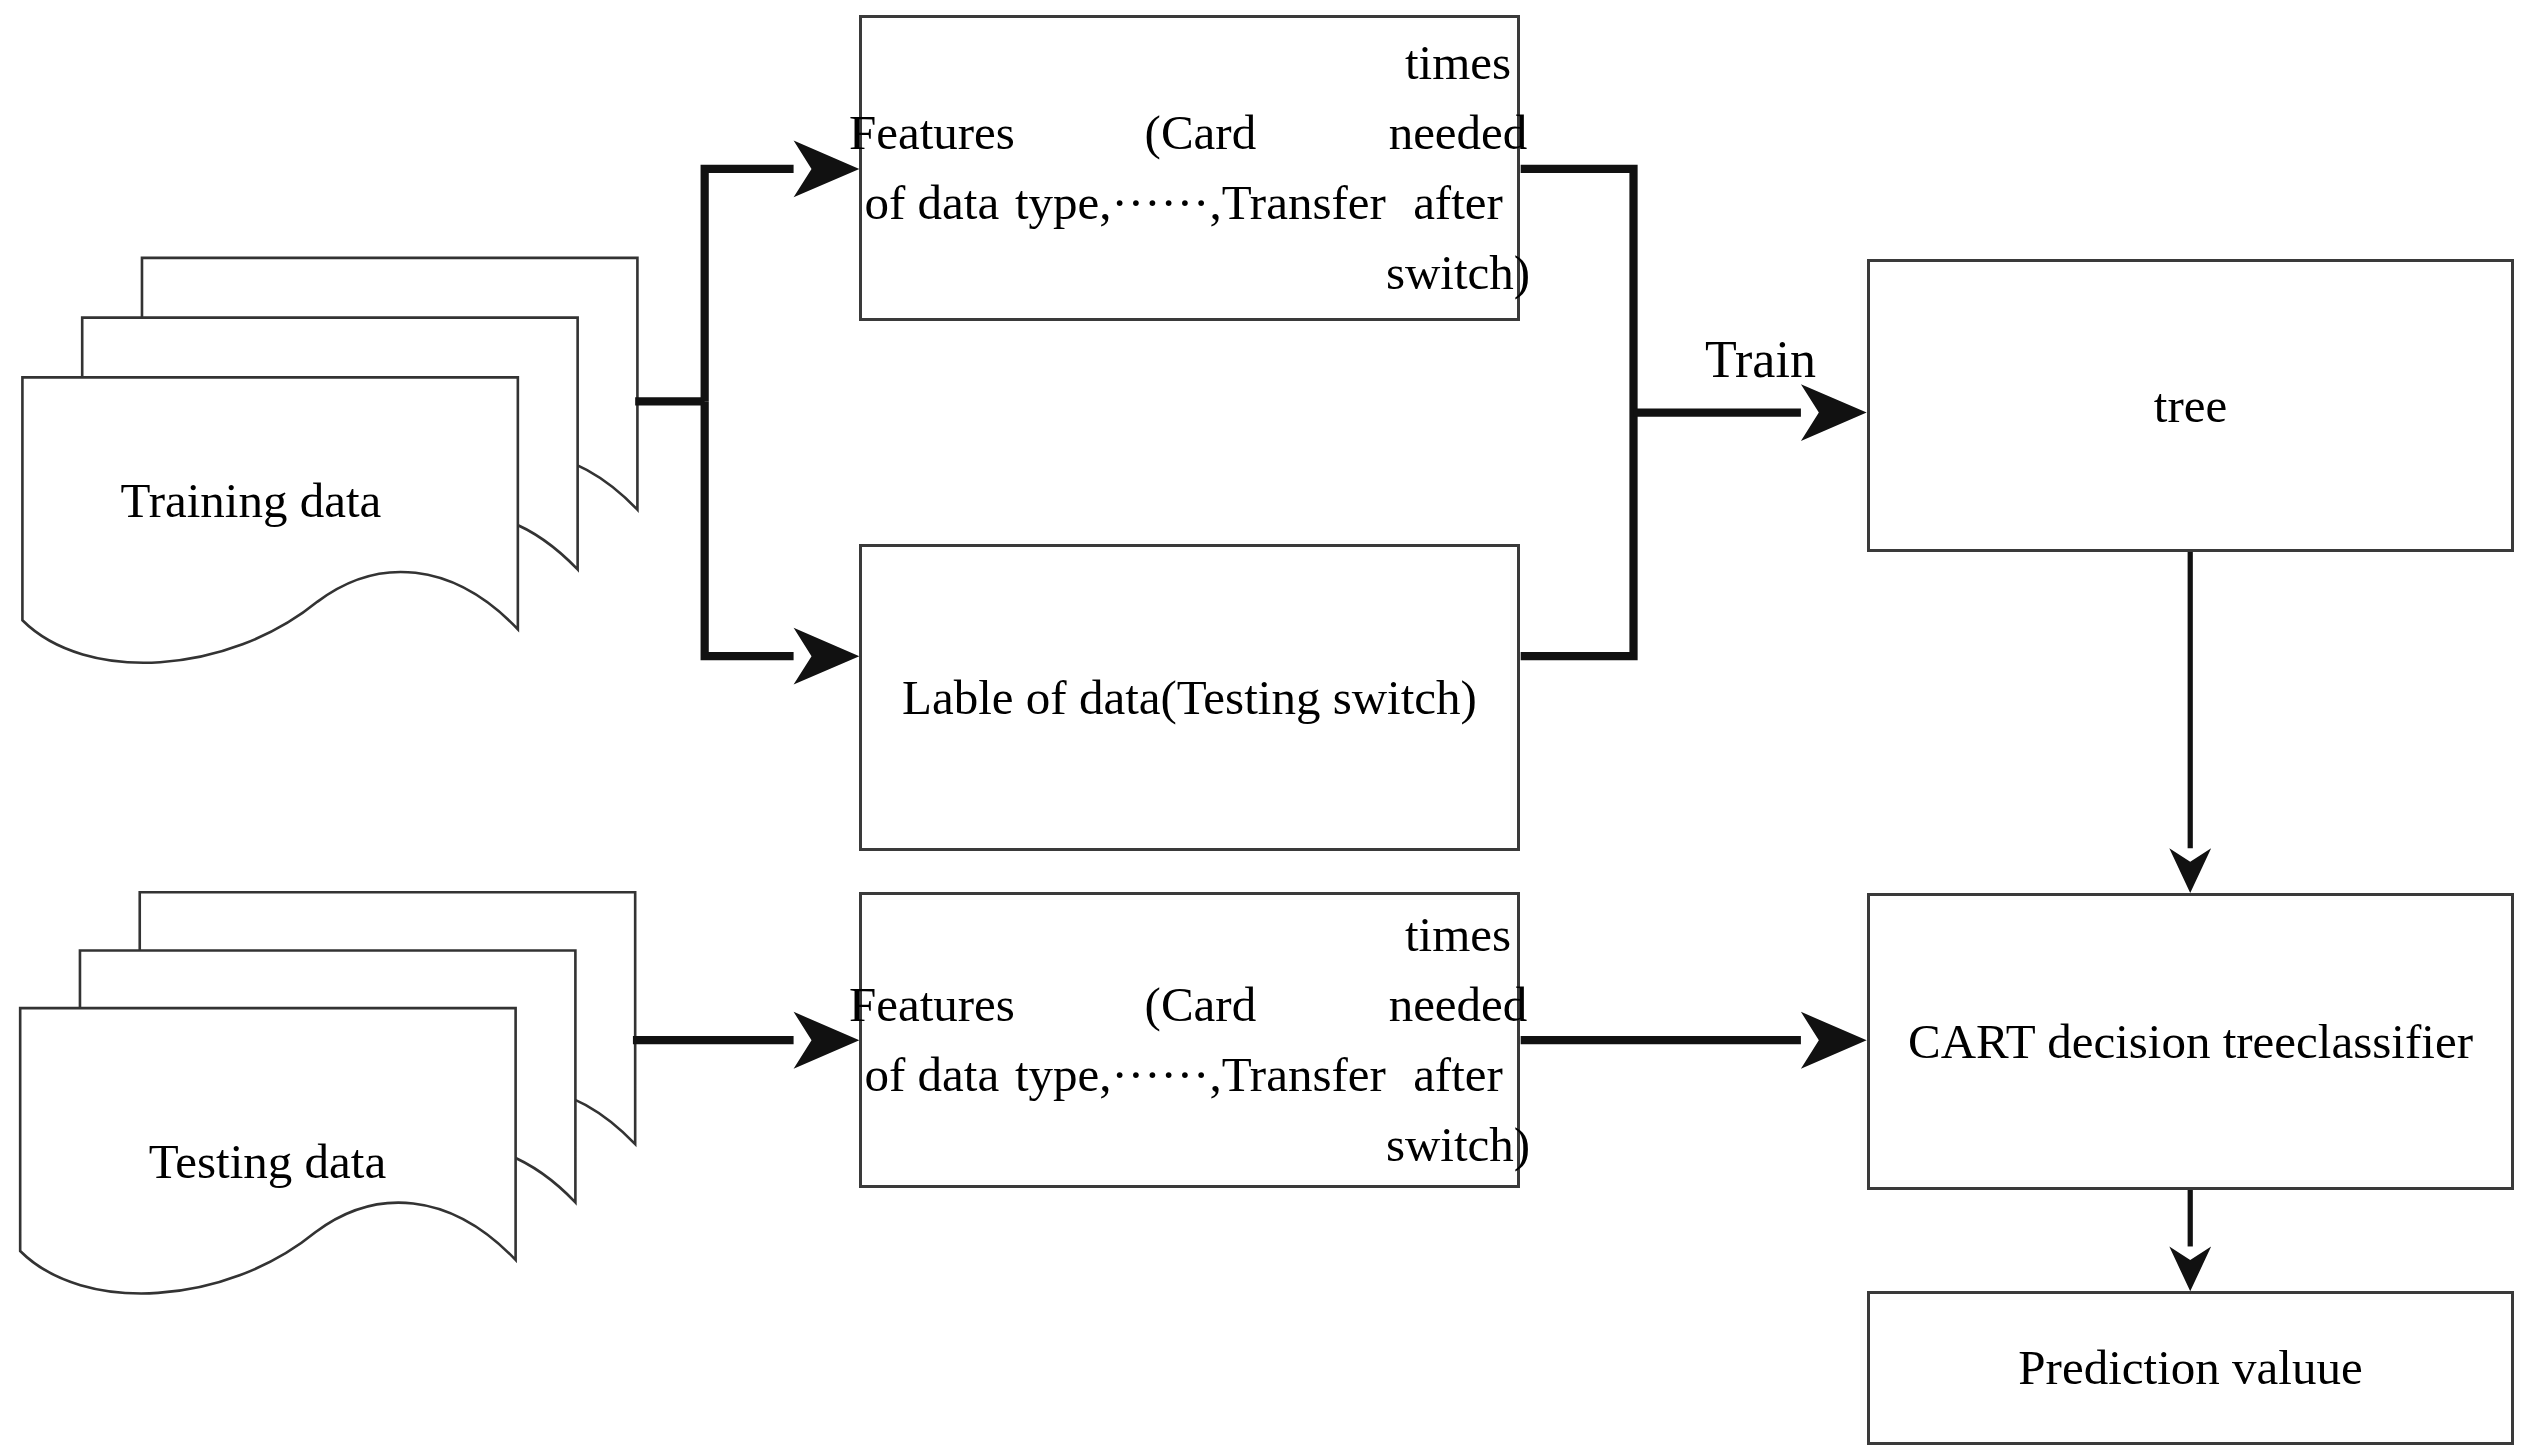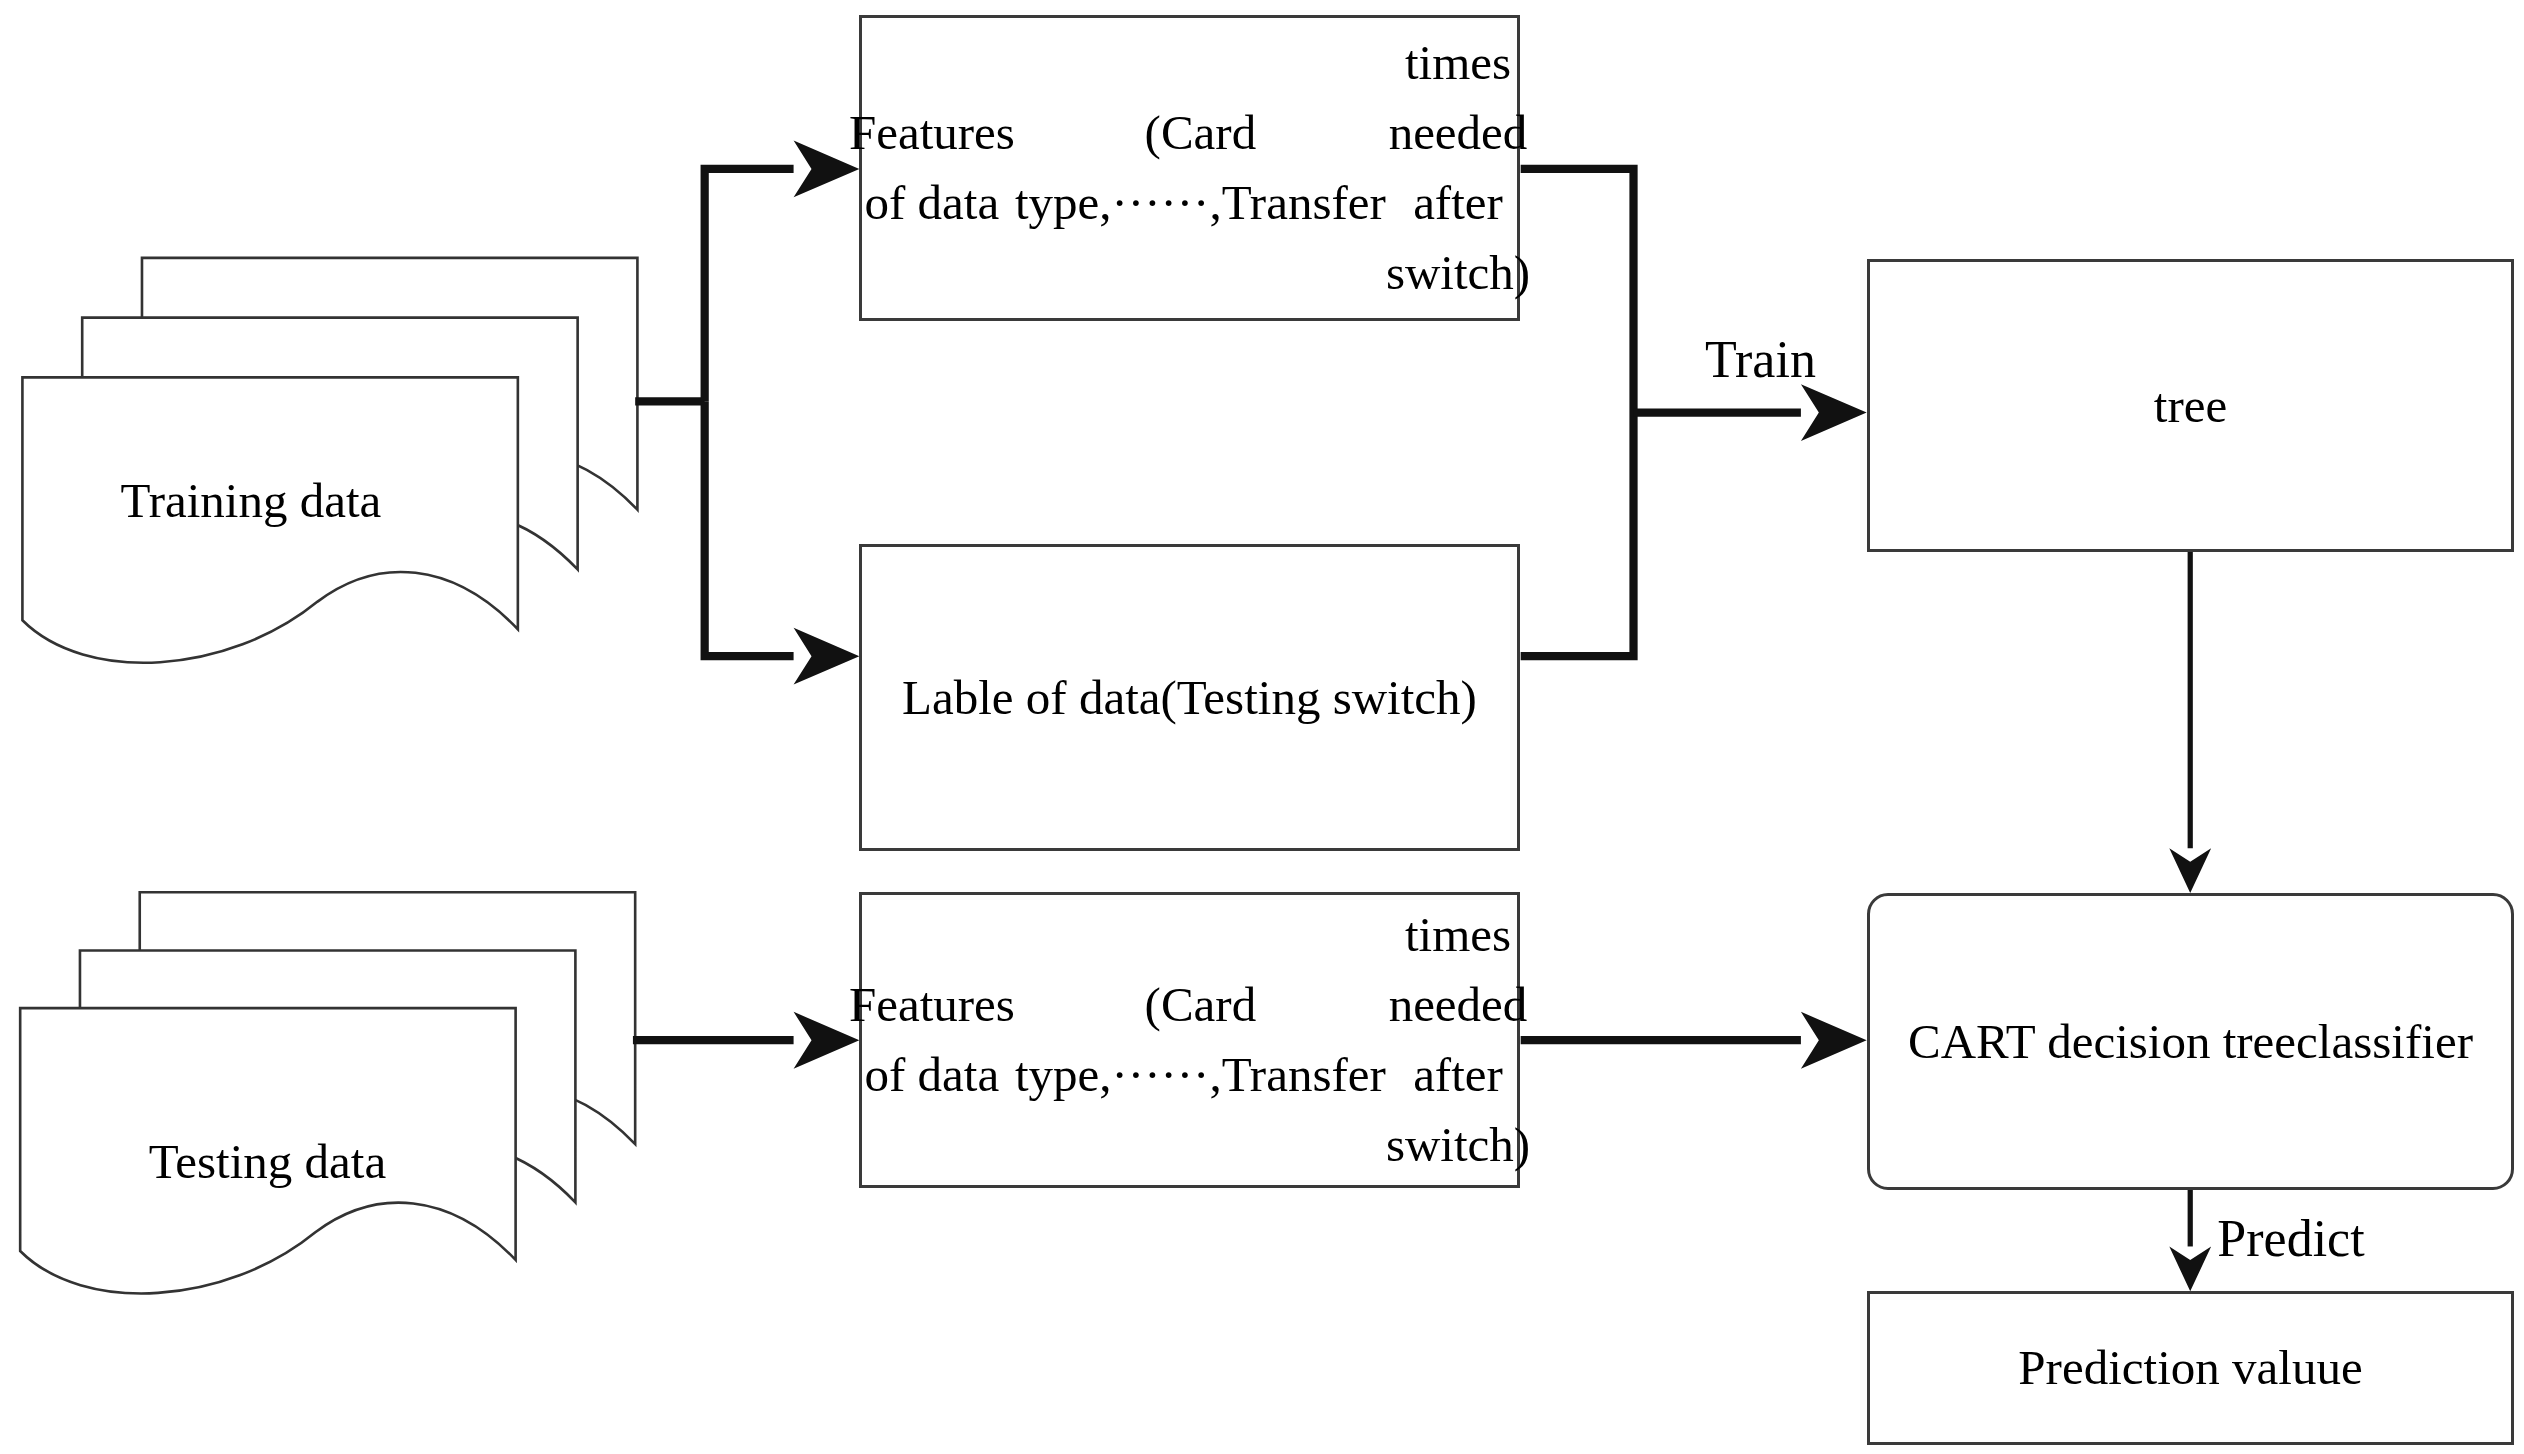--- a/index.html
+++ b/index.html
@@ -104,31 +104,28 @@
   <div class="node box" style="left:1867px;top:259px;width:647px;height:293px;">
     <div>tree</div>
   </div>
 
   <div class="node box" style="left:859px;top:892px;width:661px;height:296px;">
     <div>Features of data</div>
     <div>(Card type,······,Transfer</div>
     <div>times needed after switch)</div>
   </div>
 
-  <div class="node box" style="left:1867px;top:893px;width:647px;height:297px;border-radius:21px;">
+  <div class="node box" style="left:1867px;top:893px;width:647px;height:297px;">
     <div>CART decision tree</div>
     <div>classifier</div>
   </div>
 
   <div class="node box" style="left:1867px;top:1291px;width:647px;height:154px;">
     <div>Prediction valuue</div>
   </div>
 
   <div class="edge-label" style="left:1641px;top:326px;width:239px;height:67px;">
     <span>Train</span>
   </div>
 
-  <div class="edge-label" style="left:2179px;top:1205px;width:224px;height:67px;">
-    <span>Predict</span>
-  </div>
 
 </div>
 
 
 </body></html>

